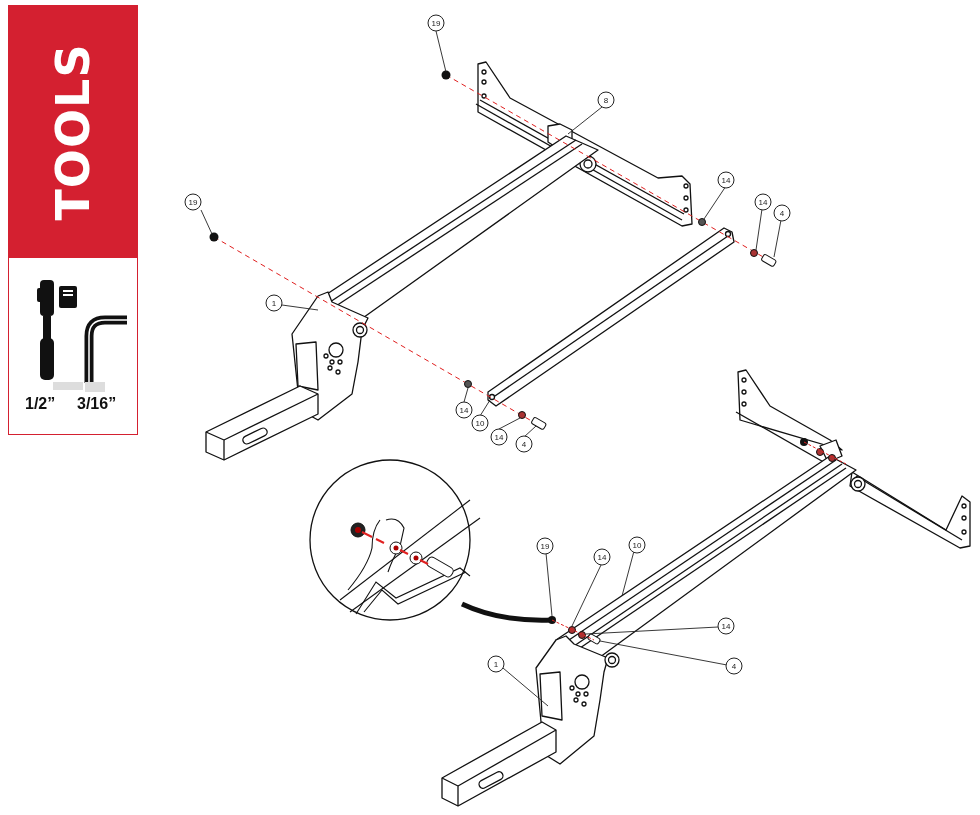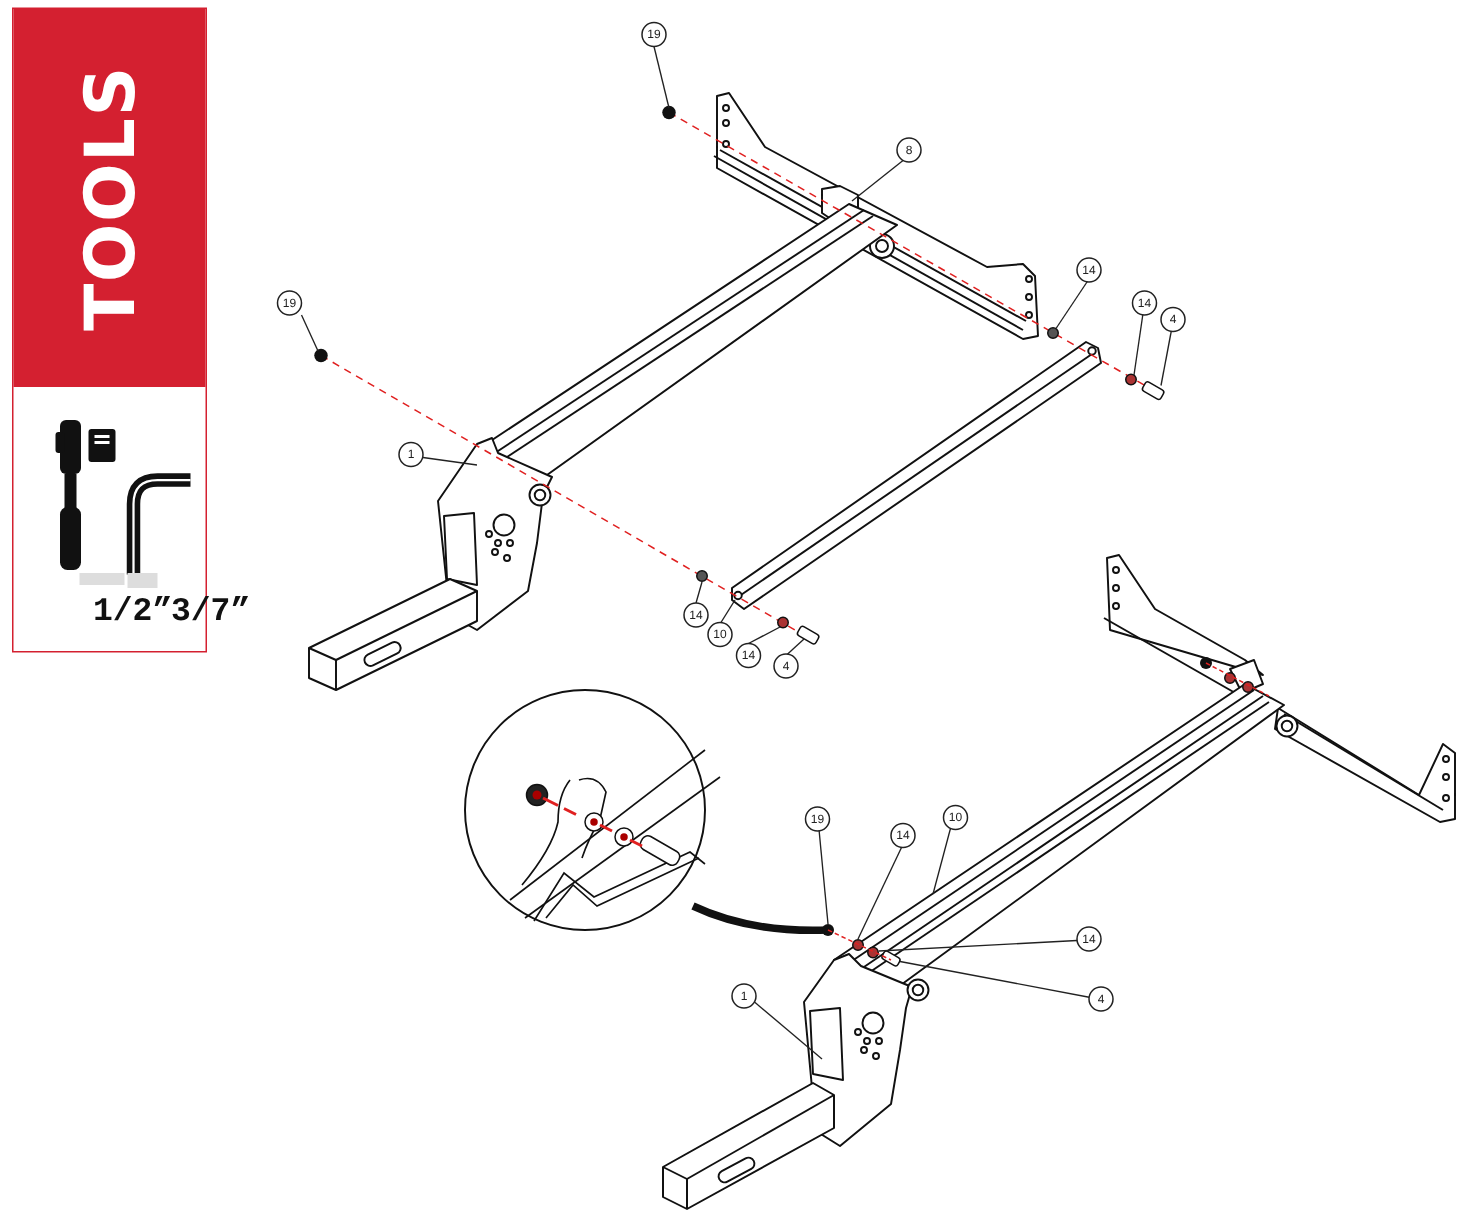--- a/index.html
+++ b/index.html
@@ -1,21 +1,21 @@
 <!DOCTYPE html>
 <html><head>
 <meta charset="utf-8">
 <style>
   html,body{margin:0;padding:0;background:#ffffff;}
   body{width:980px;height:815px;position:relative;overflow:hidden;font-family:"Liberation Sans",sans-serif;}
   .tools-panel{position:absolute;left:8px;top:5px;width:130px;height:430px;border:1.5px solid #d42030;box-sizing:border-box;background:#fff;}
   .tools-header{position:absolute;left:0;top:0;width:100%;height:252px;background:#d42030;}
   .tools-title{position:absolute;left:50%;top:126px;transform:translate(-50%,-50%) rotate(-90deg);color:#fff;font-family:"DejaVu Sans",sans-serif;font-weight:bold;font-size:46px;letter-spacing:1px;white-space:nowrap;transform-origin:center;}
   .tools-body{position:absolute;left:0;top:252px;width:100%;height:176px;}
-  .tool-label{position:absolute;font-family:Liberation Mono, monospace;font-weight:bold;font-size:22px;color:#111;top:137px;white-space:nowrap;margin-left:37px;}
+  .tool-label{position:absolute;font-family:Liberation Sans, sans-serif;font-weight:bold;font-size:16px;color:#111;top:137px;white-space:nowrap;}
   .diagram{position:absolute;left:0;top:0;width:980px;height:815px;}
   .callout-text{font-family:"Liberation Sans",sans-serif;font-size:8px;fill:#222;text-anchor:middle;dominant-baseline:central;}
 </style>
 </head>
 <body>
 
 <div class="tools-panel">
   <div class="tools-header">
     <div class="tools-title">TOOLS</div>
   </div>
@@ -31,21 +31,21 @@
         <rect x="31" y="80" width="14" height="42" rx="5" fill="#111"></rect>
         <rect x="44" y="124" width="30" height="8" fill="#ddd"></rect>
       </g>
       <g>
         <path d="M80 125 L80 78 Q80 62 96 62 L118 62" fill="none" stroke="#111" stroke-width="9"></path>
         <path d="M80 125 L80 78 Q80 62 96 62 L118 62" fill="none" stroke="#fff" stroke-width="1.5"></path>
         <rect x="76" y="124" width="20" height="10" fill="#ddd"></rect>
       </g>
     </svg>
     <span class="tool-label" style="left:16px">1/2”</span>
-    <span class="tool-label" style="left:68px">3/7”</span>
+    <span class="tool-label" style="left:68px">3/16”</span>
   </div>
 </div>
 
 <svg class="diagram" viewBox="0 0 980 815">
   <defs>
     <g id="callout-circle">
         <circle r="8" fill="#fff" stroke="#222" stroke-width="1"></circle>
       </g>
   </defs>
 

